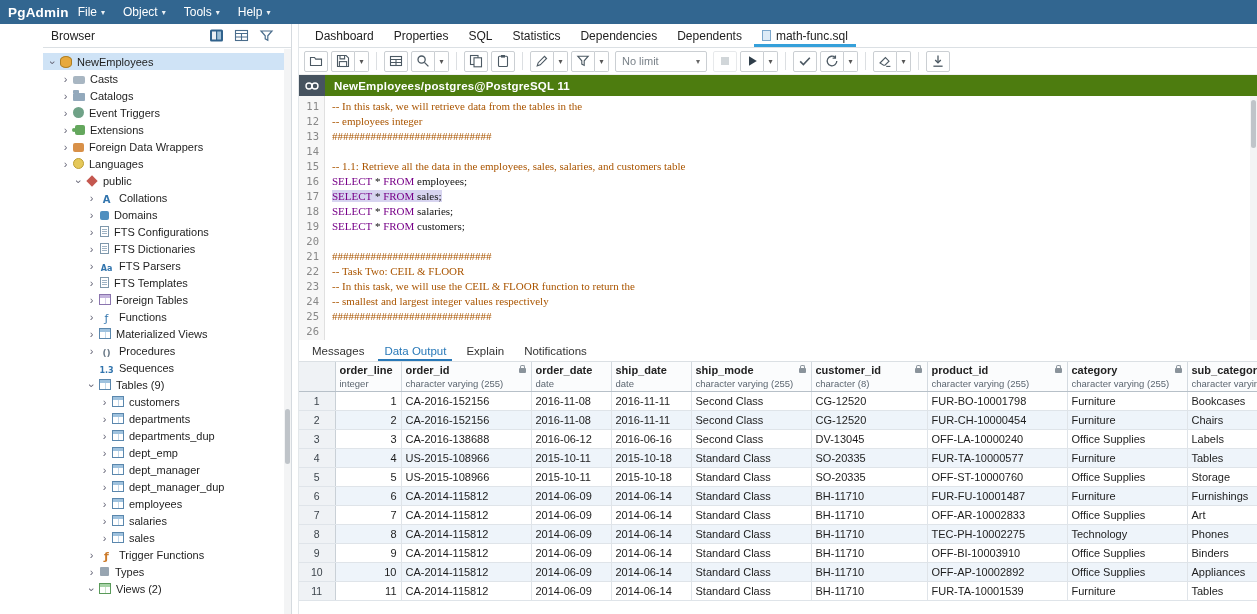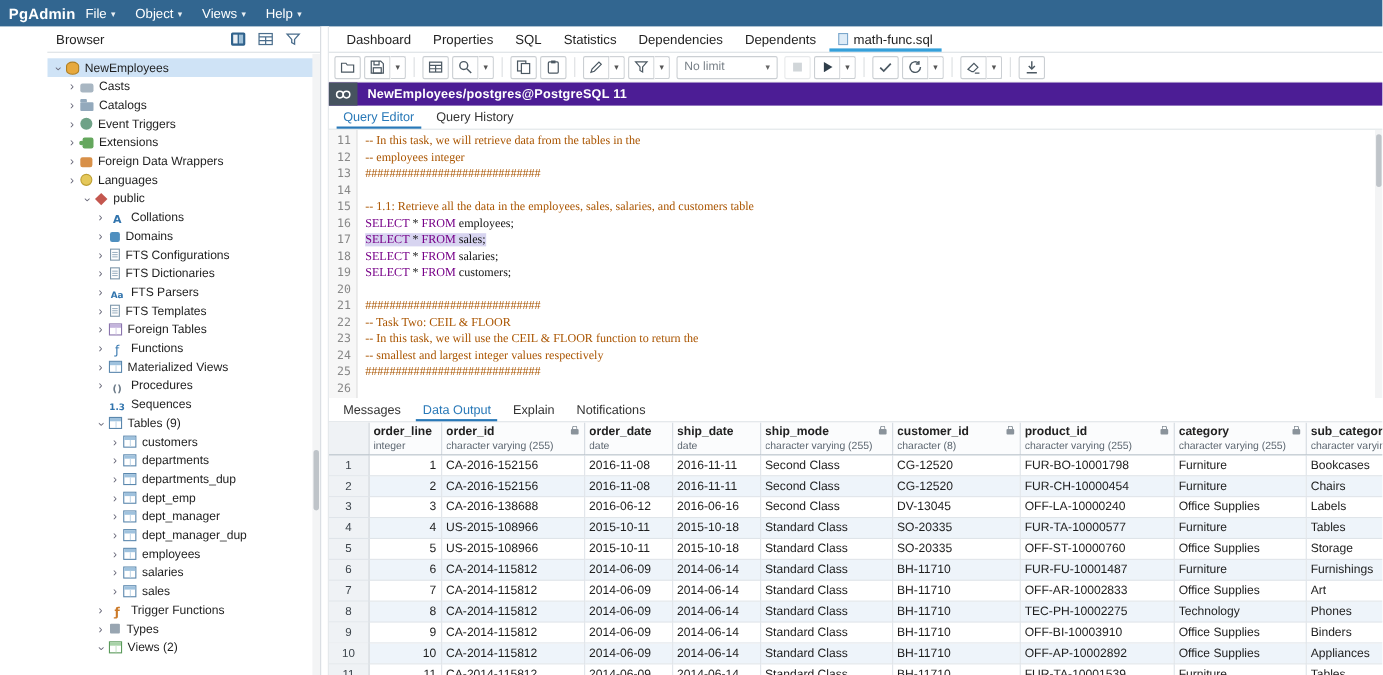--- a/index.html
+++ b/index.html
@@ -77,21 +77,21 @@
   .tbtn{display:flex;align-items:center;justify-content:center;height:21px;min-width:24px;background:#fff;border:1px solid #cbcfd3;border-radius:2px;padding:0 2px;cursor:pointer;color:#444;font-family:inherit;}
   .split .tbtn:first-child{border-radius:2px 0 0 2px;}
   .split .tbtn.dd{border-left:0;border-radius:0 2px 2px 0;min-width:14px;width:14px;font-size:8px;color:#555;padding:0;}
   .tbtn.dis{opacity:.45;cursor:default;}
   .tbi{display:flex;align-items:center;justify-content:center;}
   .tsep{width:1px;align-self:stretch;margin:4px 4px;background:#dcdfe2;}
   .tlimit{display:flex;align-items:center;justify-content:space-between;width:92px;height:21px;border:1px solid #cbcfd3;border-radius:2px;padding:0 6px;color:#7a8289;font-size:11px;cursor:pointer;background:#fff;margin:0 3px;}
   .tlimit-c{font-size:8px;color:#666;}
 
   
-  .connbar{display:flex;align-items:center;height:21px;background:#4c1d95;color:#fff;font-size:11.5px;flex:none;}
+  .connbar{display:flex;align-items:center;height:21px;background:#4d7c0f;color:#fff;font-size:11.5px;flex:none;}
   .connicon{width:26px;height:21px;background:#46535f;display:flex;align-items:center;justify-content:center;margin-right:9px;flex:none;cursor:pointer;}
   .connlabel{font-weight:bold;letter-spacing:.2px;}
 
   
   .qtabs,.otabs{display:flex;height:22px;border-bottom:1px solid #dbe0e4;padding-left:3px;font-size:11.5px;align-items:stretch;flex:none;}
   .qtab{padding:0 10px;display:flex;align-items:center;color:#333;cursor:pointer;position:relative;}
   .qtab.active{color:#2979b8;}
   .qtab.active::after{content:"";position:absolute;left:4px;right:4px;bottom:0;height:2px;background:#2979b8;}
 
   
@@ -131,21 +131,21 @@
     <nav class="menubar">
         <div class="mitem">
           <span>File</span>
           <span class="mcaret">▾</span>
         </div>
         <div class="mitem">
           <span>Object</span>
           <span class="mcaret">▾</span>
         </div>
         <div class="mitem">
-          <span>Views</span>
+          <span>Tools</span>
           <span class="mcaret">▾</span>
         </div>
         <div class="mitem">
           <span>Help</span>
           <span class="mcaret">▾</span>
         </div>
       </nav>
   </header>
 
   <div class="body">
@@ -533,28 +533,20 @@
       <div class="connbar">
         <span class="connicon">
           <svg width="16" height="12" viewBox="0 0 16 12" fill="none" stroke="#fff" stroke-width="1.4">
               <circle cx="5" cy="6" r="3"></circle>
               <circle cx="11" cy="6" r="3"></circle>
             </svg>
         </span>
         <span class="connlabel">NewEmployees/postgres@PostgreSQL 11</span>
       </div>
 
-      <div class="qtabs">
-          <div class="qtab active">
-            <span>Query Editor</span>
-          </div>
-          <div class="qtab">
-            <span>Query History</span>
-          </div>
-        </div>
 
       <div class="editor">
         <div class="gutter">
             <div class="ln">11</div>
             <div class="ln">12</div>
             <div class="ln">13</div>
             <div class="ln">14</div>
             <div class="ln">15</div>
             <div class="ln">16</div>
             <div class="ln">17</div>

